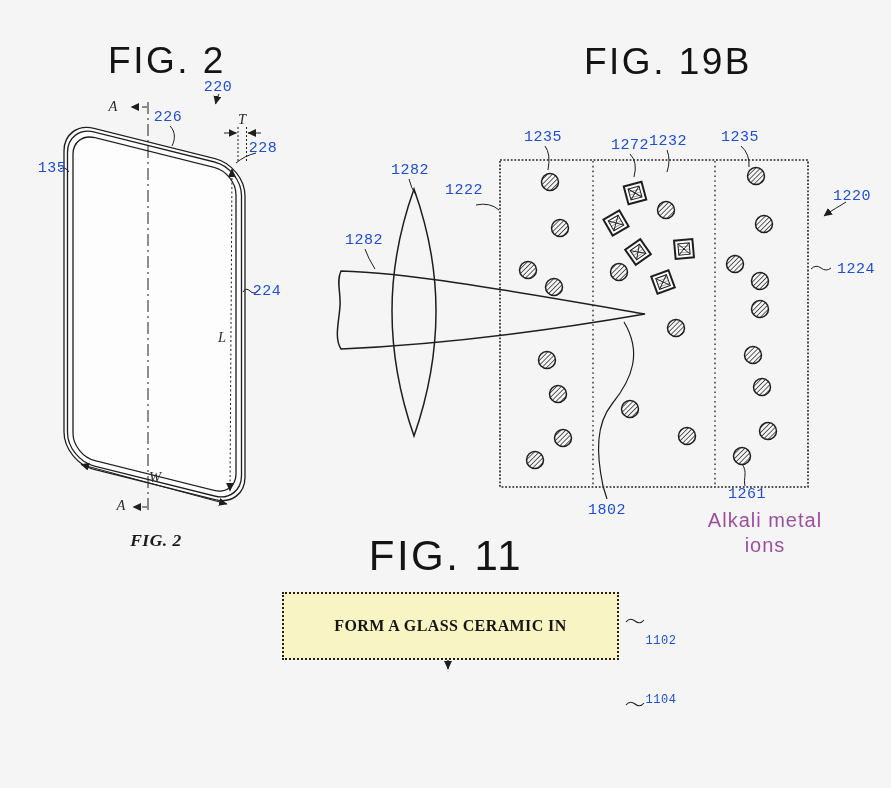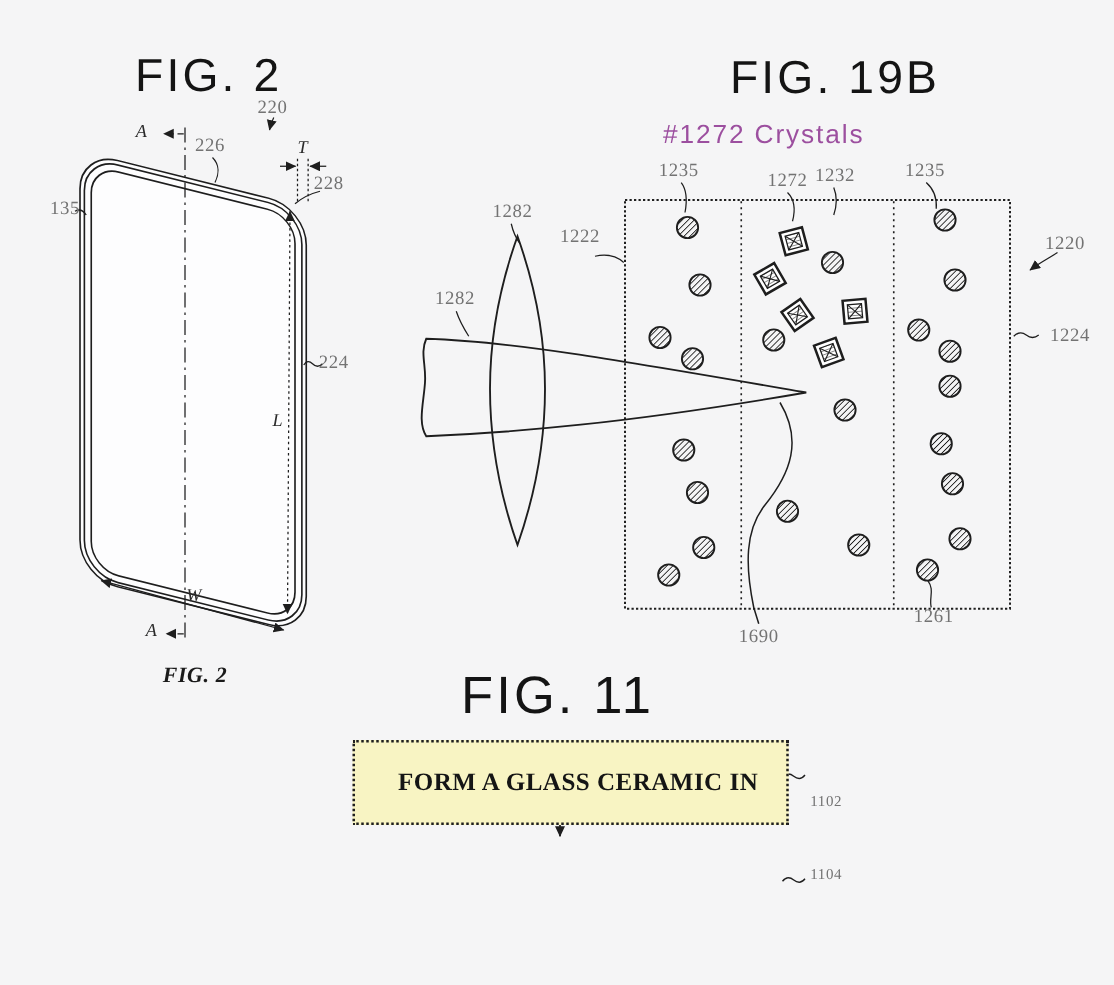--- a/index.html
+++ b/index.html
@@ -10,29 +10,29 @@
     overflow:hidden;
   }
   .page{position:absolute;inset:0}
   svg.art{position:absolute;left:0;top:0;display:block}
 
   .abs{position:absolute;transform:translate(-50%,-50%);white-space:nowrap;}
   .fig-title{font-size:37px;letter-spacing:2.5px;color:#141414;font-weight:400;}
   .fig-title-sm{font-size:42px;letter-spacing:2.5px;color:#141414;font-weight:400;}
   .note{color:#9c4f9f;font-size:21px;letter-spacing:1.5px;}
   .note-2line{color:#9c4f9f;font-size:20px;letter-spacing:1px;text-align:center;line-height:25px;white-space:normal;width:170px;}
-  .ref{font-family:Liberation Serif, serif;font-size:15px;color:#737373;letter-spacing:.5px;}
+  .ref{font-family:Liberation Mono, monospace;font-size:15px;color:#1d4ed8;letter-spacing:.5px;}
   .dim{font-family:"Liberation Serif",serif;font-style:italic;font-size:14.5px;color:#2b2b2b;}
   .fig2-caption{font-family:"Liberation Serif",serif;font-weight:700;font-style:italic;font-size:17.5px;color:#1a1a1a;letter-spacing:.5px;}
 
   .step-box{
     position:absolute;border:2px dotted #1f1f1f;background:#fff;
     display:flex;flex-direction:column;align-items:center;justify-content:center;
-    font-family:"Liberation Serif",serif;font-size:20px;font-weight:600;
-    letter-spacing:.4px;line-height:1.45;text-align:center;color:#151515;padding-left:12px;
+    font-family:"Liberation Serif",serif;font-size:16px;font-weight:600;
+    letter-spacing:.4px;line-height:1.45;text-align:center;color:#151515;
   }
   .step-box.highlight{background:#f8f4c3;}
 
   .ion{fill:url(#hatch);stroke:#1e1e1e;stroke-width:1.5;}
   .line-ink{stroke:#1e1e1e;fill:none;}
 </style>
 </head>
 <body>
 
 <div class="page">
@@ -172,32 +172,35 @@
   <span class="abs ref" style="left:52px;top:168px">135</span>
   <span class="abs ref" style="left:267px;top:291px">224</span>
   <span class="abs dim" style="left:113px;top:106px">A</span>
   <span class="abs dim" style="left:121px;top:505px">A</span>
   <span class="abs dim" style="left:242px;top:119px">T</span>
   <span class="abs dim" style="left:222px;top:337px">L</span>
   <span class="abs dim" style="left:155px;top:477px">W</span>
   <span class="abs fig2-caption" style="left:156px;top:540px">FIG. 2</span>
 
   <span class="abs fig-title" style="left:668px;top:62px">FIG. 19B</span>
-  <span class="abs note" style="left:611px;top:108px">#1272 Crystals</span>
   <span class="abs ref" style="left:543px;top:137px">1235</span>
   <span class="abs ref" style="left:630px;top:145px">1272</span>
   <span class="abs ref" style="left:668px;top:141px">1232</span>
   <span class="abs ref" style="left:740px;top:137px">1235</span>
   <span class="abs ref" style="left:464px;top:190px">1222</span>
   <span class="abs ref" style="left:852px;top:196px">1220</span>
   <span class="abs ref" style="left:856px;top:269px">1224</span>
   <span class="abs ref" style="left:410px;top:170px">1282</span>
   <span class="abs ref" style="left:364px;top:240px">1282</span>
-  <span class="abs ref" style="left:607px;top:510px">1690</span>
+  <span class="abs ref" style="left:607px;top:510px">1802</span>
   <span class="abs ref" style="left:747px;top:494px">1261</span>
+  <div class="abs note-2line" style="left:765px;top:533px">
+    <div>Alkali metal</div>
+    <div>ions</div>
+  </div>
 
   <span class="abs fig-title-sm" style="left:446px;top:556px">FIG. 11</span>
   <div class="step-box highlight" style="left:282px;top:592px;width:333px;height:64px">
     <div>FORM A GLASS CERAMIC IN</div>
   </div>
   <span class="abs ref" style="left:661px;top:641px;font-size:12px">1102</span>
   <span class="abs ref" style="left:661px;top:700px;font-size:12px">1104</span>
 
 </div>
 

